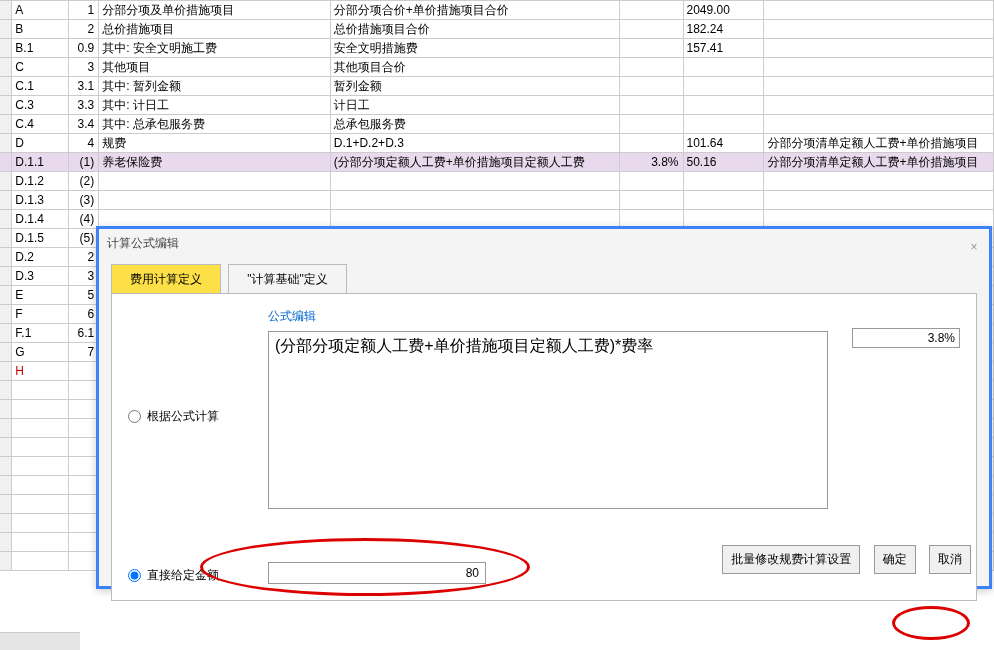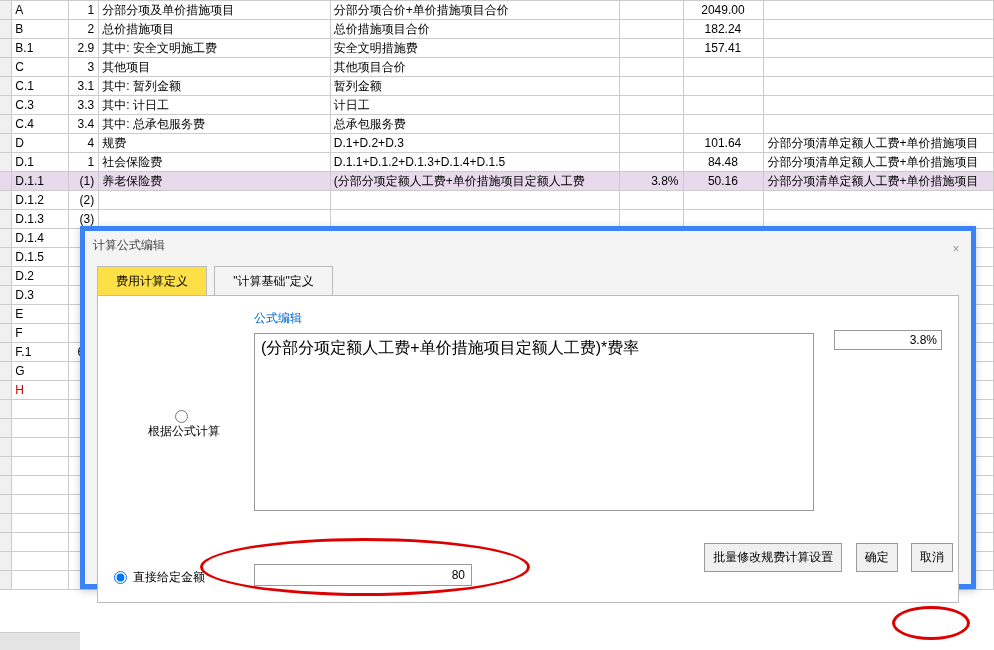--- a/index.html
+++ b/index.html
@@ -7,38 +7,38 @@
     
     
     .sheet { width: 100%; border-collapse: collapse; }
     .sheet td { border: 1px solid #ccc; height: 19px; padding: 0 3px; white-space: nowrap; overflow: hidden; font-size: 12px; }
     .sheet .col-rowhead { width: 12px; background: #f0f0f0; border-left: none; }
     .sheet .col-id { width: 58px; }
     .sheet .col-num { width: 30px; text-align: right; padding-right: 4px; }
     .sheet .col-name { width: 235px; }
     .sheet .col-desc { width: 290px; }
     .sheet .col-pct { width: 65px; text-align: right; padding-right: 4px; }
-    .sheet .col-amt { width: 82px; text-align: center; padding-right: 4px; }
+    .sheet .col-amt { width: 82px; text-align: left; padding-right: 4px; }
     .sheet .col-note { width: 230px; margin-left: 40px; }
     .sheet tr.highlight td { background: #e8d9ec; }
     .sheet tr.red td.col-id, .sheet tr.red td.col-num, .sheet tr.red td.col-name { color: #c00; }
     .sheet td.col-desc.highlight-cell { background: #e8d9ec; }
     
     
-    .dialog { position: absolute; left: 80px; top: 226px; width: 896px; height: 363px; background: #f4f4f4; border: 5px solid #3b82f6; box-shadow: 0 2px 8px rgba(0,0,0,.2); }
+    .dialog { position: absolute; left: 96px; top: 226px; width: 896px; height: 363px; background: #f4f4f4; border: 3px solid #3b82f6; box-shadow: 0 2px 8px rgba(0,0,0,.2); }
     .dialog-title { height: 28px; line-height: 28px; padding: 0 8px; font-size: 12px; color: #444; position: relative; }
     .dialog-close { position: absolute; right: 6px; top: 4px; width: 18px; height: 18px; color: #999; cursor: pointer; text-align: center; }
     .tabs { padding: 6px 12px 0 12px; }
     .tab { display: inline-block; padding: 6px 18px; border: 1px solid #bbb; background: #f4f4f4; font-size: 12px; margin-right: 4px; border-bottom: none; position: relative; top: 1px; }
     .tab.active { background: #fde047; }
     .tab-content { margin: 0 12px 12px 12px; background: #fff; border: 1px solid #bbb; padding: 14px 16px; height: 308px; position: relative; }
     
     .formula-row { display: flex; align-items: flex-start; }
     .radio-col { width: 140px; padding-top: 100px; }
-    .radio-col label { display: flex; align-items: center; font-size: 12px; flex-direction: column; }
+    .radio-col label { display: flex; align-items: center; font-size: 12px; }
     .radio-col input[type=radio] { margin-right: 6px; }
     .formula-col { flex: 1; }
     .formula-link { color: #0066cc; font-size: 12px; display: inline-block; margin-bottom: 6px; }
     .formula-box { width: 560px; height: 178px; border: 1px solid #999; padding: 4px 6px; font-size: 16px; background: #fff; }
     .rate-label { position: absolute; right: 62px; top: 14px; font-size: 12px; margin-top: 21px; }
     .rate-input { position: absolute; right: 16px; top: 34px; width: 108px; height: 20px; border: 1px solid #999; text-align: right; padding: 0 4px; font-size: 12px; }
     
     .direct-row { position: absolute; left: 16px; bottom: 16px; display: flex; align-items: flex-end; }
     .direct-row label { display: flex; align-items: center; font-size: 12px; width: 140px; }
     .direct-row input[type=radio] { margin-right: 6px; }
@@ -76,21 +76,21 @@
         <td class="col-num">2</td>
         <td class="col-name">总价措施项目</td>
         <td class="col-desc">总价措施项目合价</td>
         <td class="col-pct"></td>
         <td class="col-amt">182.24</td>
         <td class="col-note"></td>
       </tr>
       <tr>
         <td class="col-rowhead"></td>
         <td class="col-id">B.1</td>
-        <td class="col-num">2.9</td>
+        <td class="col-num">0.9</td>
         <td class="col-name">其中: 安全文明施工费</td>
         <td class="col-desc">安全文明措施费</td>
         <td class="col-pct"></td>
         <td class="col-amt">157.41</td>
         <td class="col-note"></td>
       </tr>
       <tr>
         <td class="col-rowhead"></td>
         <td class="col-id">C</td>
         <td class="col-num">3</td>
@@ -131,30 +131,20 @@
         <td class="col-note"></td>
       </tr>
       <tr>
         <td class="col-rowhead"></td>
         <td class="col-id">D</td>
         <td class="col-num">4</td>
         <td class="col-name">规费</td>
         <td class="col-desc">D.1+D.2+D.3</td>
         <td class="col-pct"></td>
         <td class="col-amt">101.64</td>
-        <td class="col-note">分部分项清单定额人工费+单价措施项目</td>
-      </tr>
-      <tr>
-        <td class="col-rowhead"></td>
-        <td class="col-id">D.1</td>
-        <td class="col-num">1</td>
-        <td class="col-name">社会保险费</td>
-        <td class="col-desc">D.1.1+D.1.2+D.1.3+D.1.4+D.1.5</td>
-        <td class="col-pct"></td>
-        <td class="col-amt">84.48</td>
         <td class="col-note">分部分项清单定额人工费+单价措施项目</td>
       </tr>
       <tr class="highlight">
         <td class="col-rowhead"></td>
         <td class="col-id">D.1.1</td>
         <td class="col-num">(1)</td>
         <td class="col-name">养老保险费</td>
         <td class="col-desc highlight-cell">(分部分项定额人工费+单价措施项目定额人工费</td>
         <td class="col-pct">3.8%</td>
         <td class="col-amt">50.16</td>

